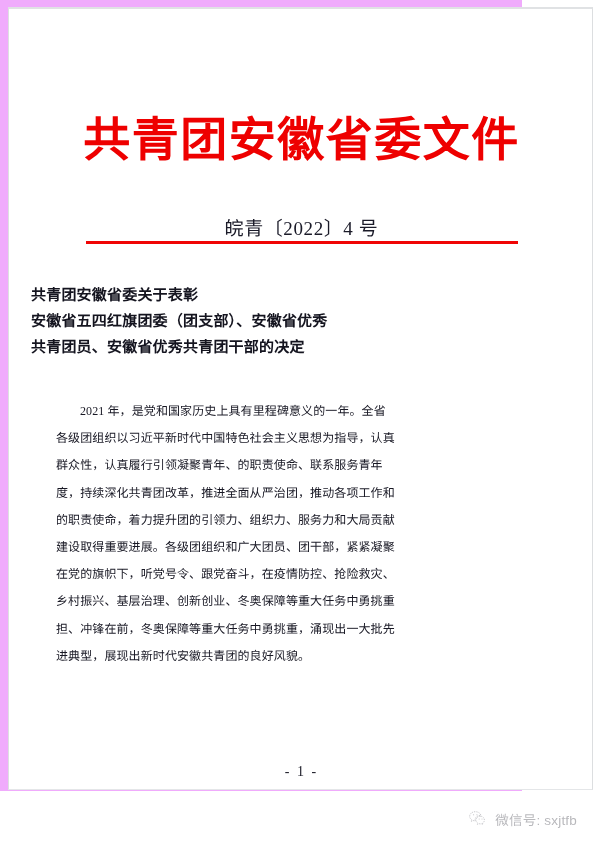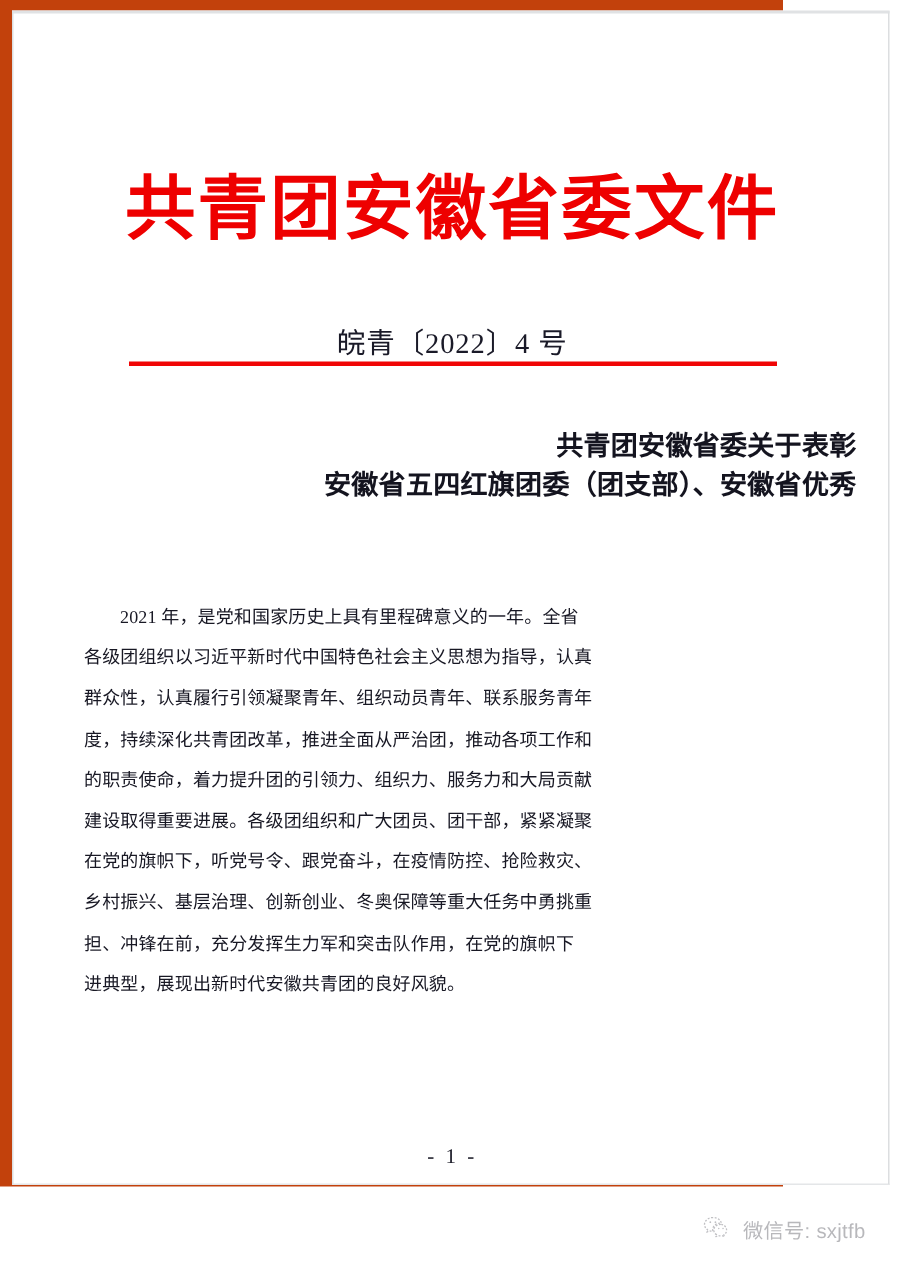--- a/index.html
+++ b/index.html
@@ -14,21 +14,21 @@
     background: #ffffff;
     font-family: "Liberation Serif", "DejaVu Serif", serif;
     -webkit-font-smoothing: antialiased;
   }
 
   
   #viewer {
     position: relative;
     width: 522px;
     height: 846px;
-    background: #c2410c;
+    background: #f0abfc;
     box-sizing: border-box;
   }
 
   
   #page-sheet {
     position: absolute;
     left: 8px;
     top: 7px;
     width: 585px;
     height: 783px;
@@ -83,24 +83,24 @@
     height: 3px;
     background: #f00505;
   }
 
   
   .doc-heading {
     position: absolute;
     left: 22px;
     top: 275px;
     width: 540px;
-    text-align: right;
-    font-family: Liberation Serif, serif;
+    text-align: left;
+    font-family: Liberation Mono, monospace;
     font-weight: 700;
-    font-size: 18px;
+    font-size: 15px;
     line-height: 26px;
     color: #14141f;
     letter-spacing: 0.2px;
   }
   .doc-heading .hl {
     display: block;
     white-space: nowrap;
   }
 
   
@@ -185,33 +185,34 @@
       <div class="masthead-title">共青团安徽省委文件</div>
     </div>
 
     <div class="doc-number">皖青〔2022〕4 号</div>
 
     <div class="red-rule"></div>
 
     <div class="doc-heading">
       <span class="hl">共青团安徽省委关于表彰</span>
       <span class="hl">安徽省五四红旗团委（团支部）、安徽省优秀</span>
+      <span class="hl">共青团员、安徽省优秀共青团干部的决定</span>
     </div>
 
     <div class="doc-body">
       <p>
         <span class="bl indent">2021 年，是党和国家历史上具有里程碑意义的一年。全省</span>
         <span class="bl">各级团组织以习近平新时代中国特色社会主义思想为指导，认真</span>
-        <span class="bl">群众性，认真履行引领凝聚青年、组织动员青年、联系服务青年</span>
+        <span class="bl">群众性，认真履行引领凝聚青年、的职责使命、联系服务青年</span>
         <span class="bl">度，持续深化共青团改革，推进全面从严治团，推动各项工作和</span>
         <span class="bl">的职责使命，着力提升团的引领力、组织力、服务力和大局贡献</span>
         <span class="bl">建设取得重要进展。各级团组织和广大团员、团干部，紧紧凝聚</span>
         <span class="bl">在党的旗帜下，听党号令、跟党奋斗，在疫情防控、抢险救灾、</span>
         <span class="bl">乡村振兴、基层治理、创新创业、冬奥保障等重大任务中勇挑重</span>
-        <span class="bl">担、冲锋在前，充分发挥生力军和突击队作用，在党的旗帜下</span>
+        <span class="bl">担、冲锋在前，冬奥保障等重大任务中勇挑重，涌现出一大批先</span>
         <span class="bl">进典型，展现出新时代安徽共青团的良好风貌。</span>
       </p>
     </div>
 
     <div class="page-folio">- 1 -</div>
 
   </div>
 
   <div id="watermark-bar">
     <div class="wm-group">

